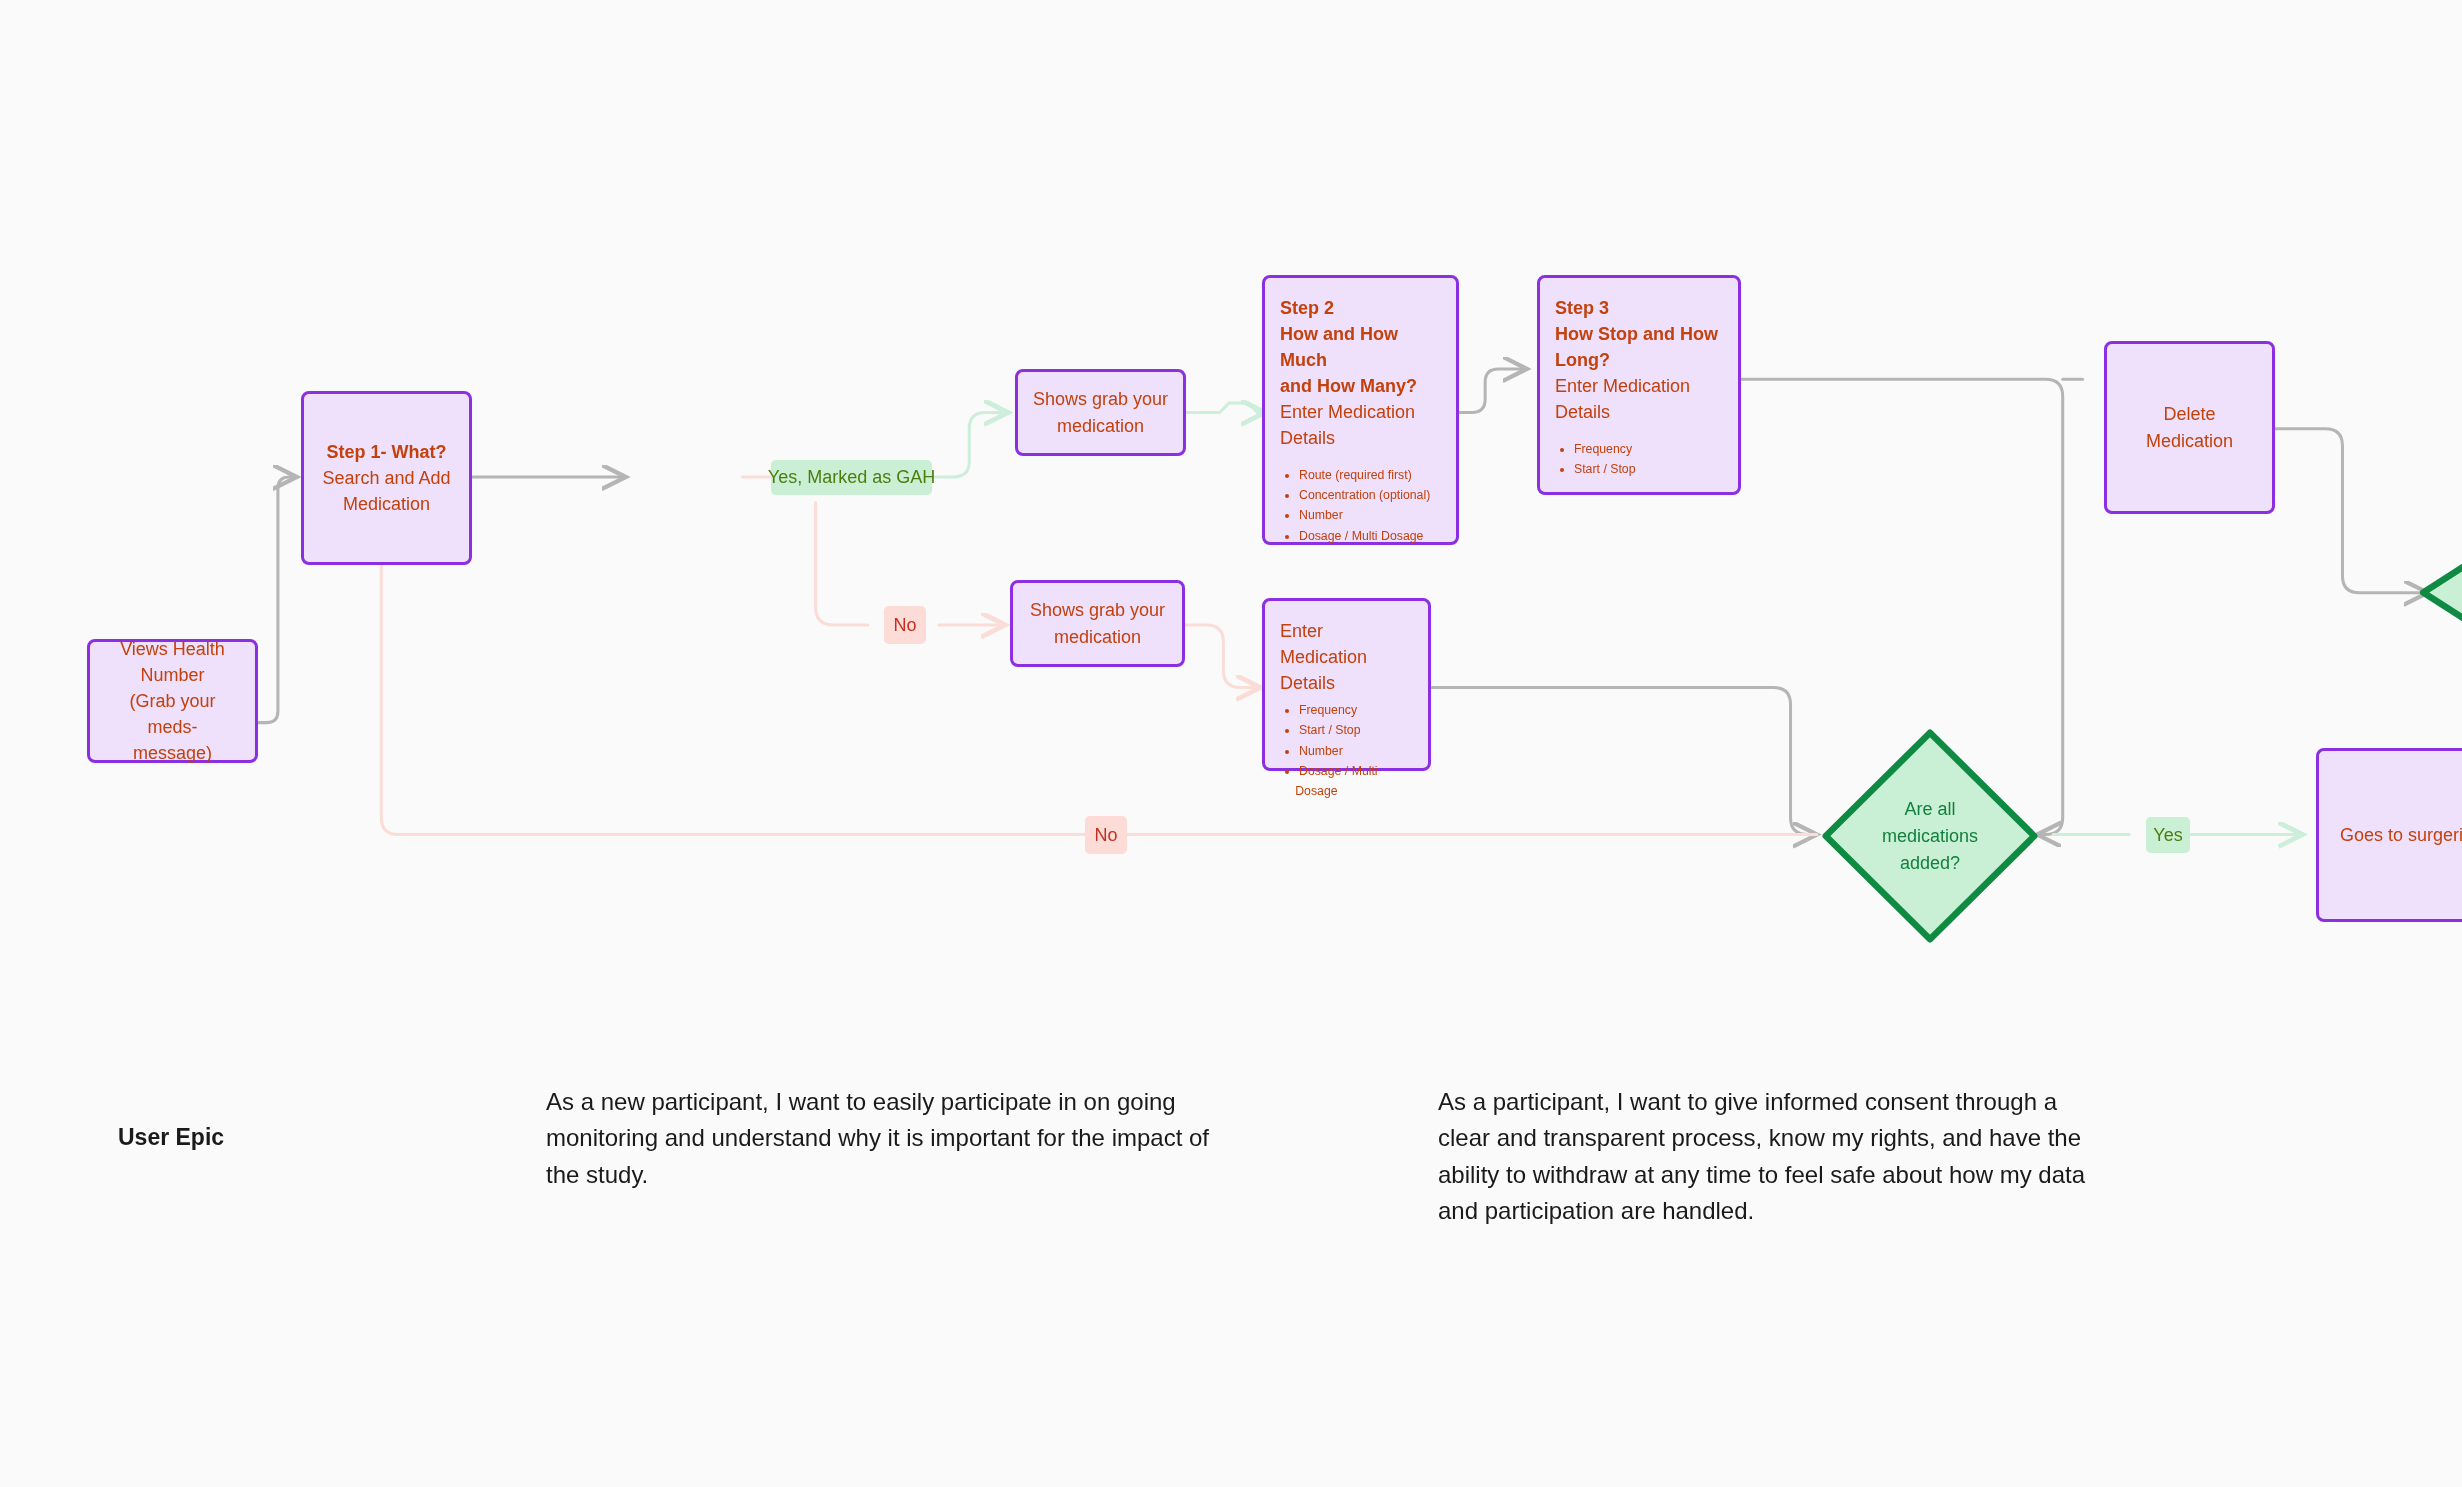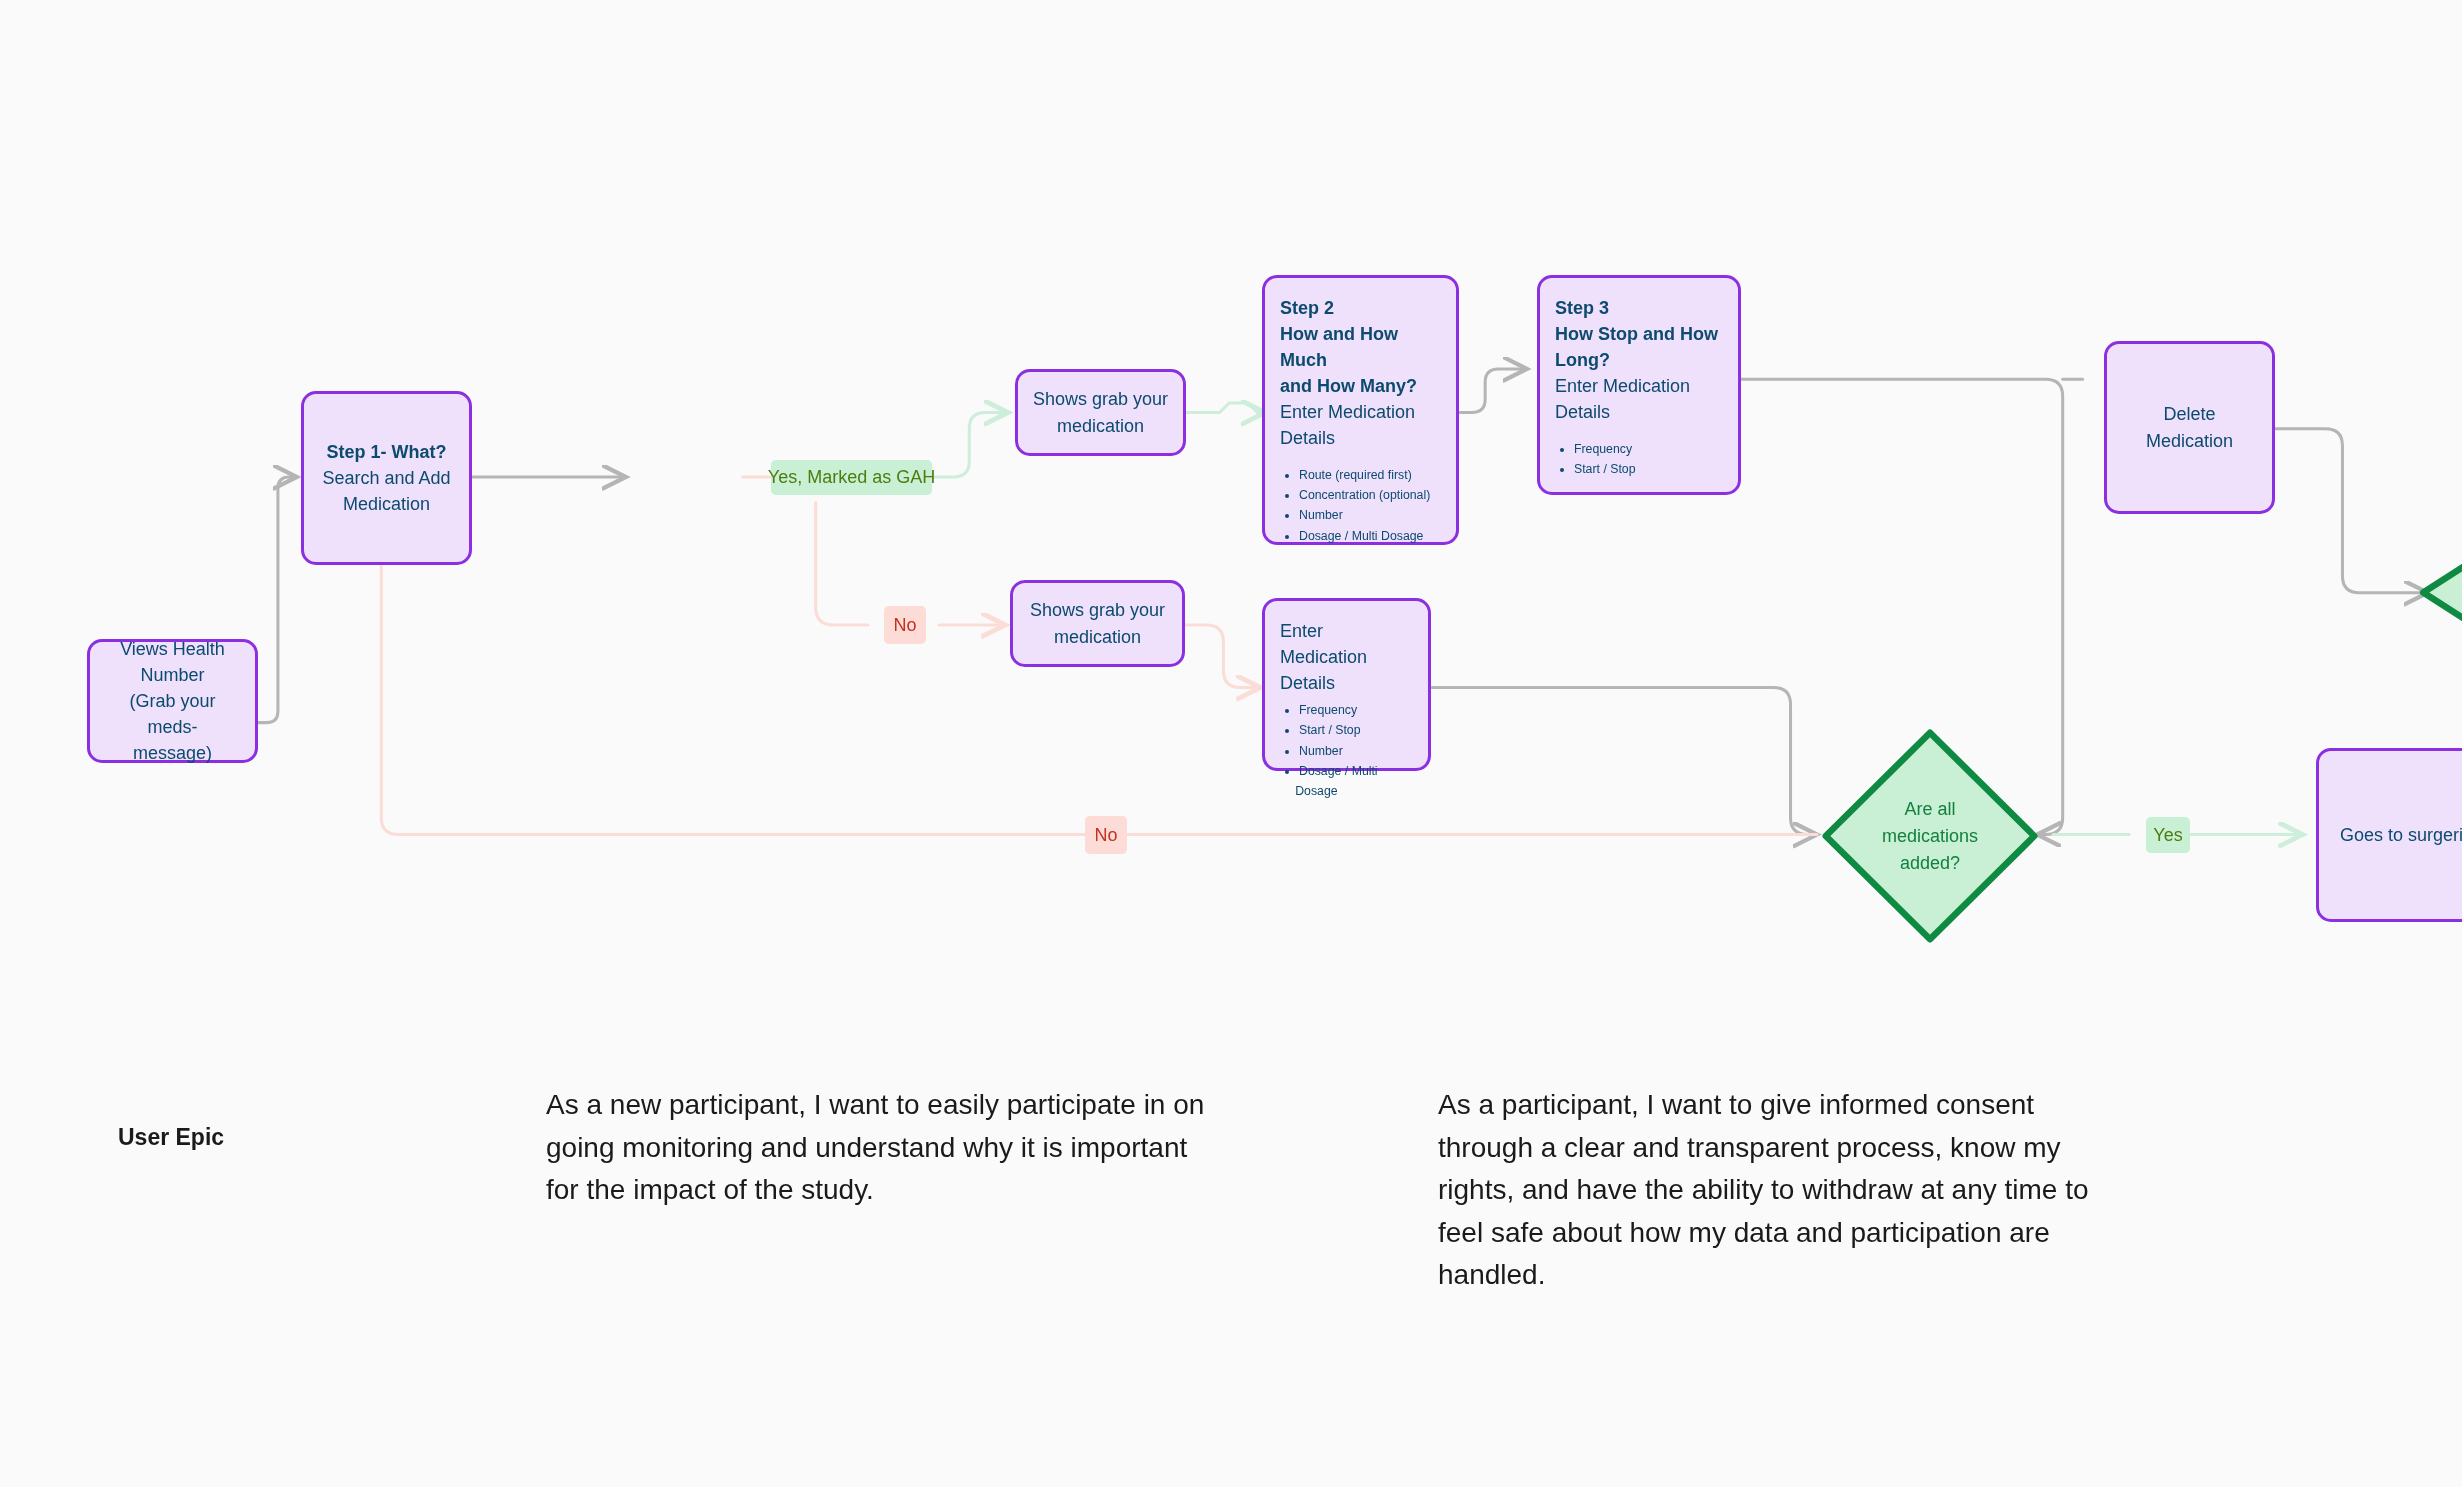--- a/index.html
+++ b/index.html
@@ -11,22 +11,22 @@
     position:relative;
   }
   #canvas{position:absolute;inset:0;}
   svg.edges{position:absolute;left:0;top:0;width:2462px;height:1487px;pointer-events:none;}
 
   
   .node{position:absolute;box-sizing:border-box;}
   .pbox{
     background:#EFE0FC;
     border:3.8px solid #8B2FE0;
-    border-radius:15px;
-    color:#0c4a6e;
+    border-radius:8px;
+    color:#c2410c;
     display:flex;align-items:center;justify-content:center;
     text-align:center;
     font-size:18px;line-height:1.45;
   }
   .pbox.left{align-items:flex-start;justify-content:flex-start;text-align:left;}
   .pbox .inner{padding:0 13.3px;}
   .pbox.left .inner{padding:17px 15px;}
   .ttl{font-weight:bold;}
   .sub{font-weight:normal;}
   .blist{margin:13.3px 0 0 0;padding-left:19px;}
@@ -49,21 +49,21 @@
     display:flex;align-items:center;justify-content:center;
     border-radius:4.7px;font-size:18px;white-space:nowrap;
     padding:5.7px 9.5px;box-sizing:border-box;
   }
   .chip.green{background:#C9F0D4;color:#4d7c0f;}
   .chip.red{background:#FDDCD8;color:#C53120;}
 
   
   .story{position:absolute;color:#1a1a1a;}
   .story .epic{font-weight:bold;font-size:23px;}
-  .story p{margin:0;font-size:28px;line-height:1.52;}
+  .story p{margin:0;font-size:24px;line-height:1.52;}
 </style>
 </head>
 <body>
 
 <div id="canvas">
 
   <svg class="edges" viewBox="0 0 2596 1568">
     <defs>
       <marker id="ah-gray" markerWidth="10" markerHeight="10" refX="8" refY="4" orient="auto">
         <path d="M0,0 L8,4 L0,8" fill="none" stroke="#b5b5b5" stroke-width="1.4"></path>

